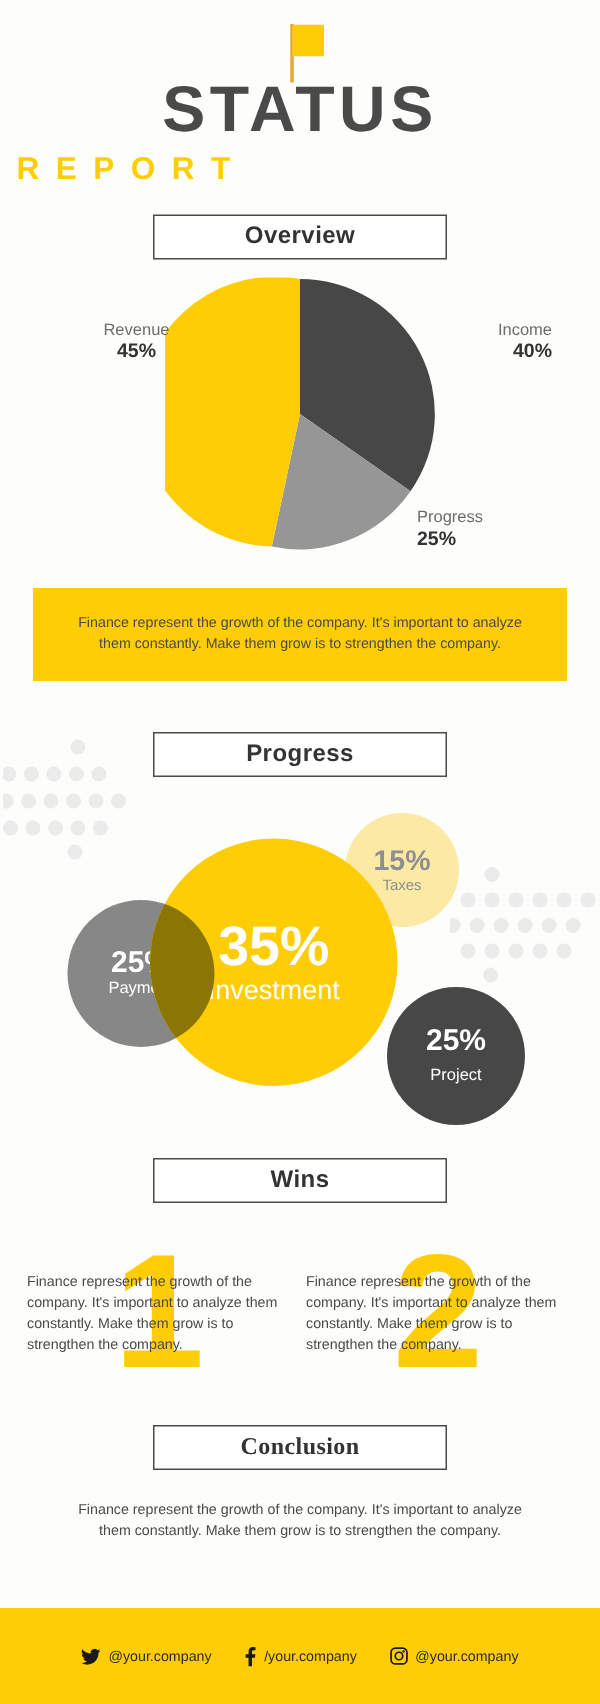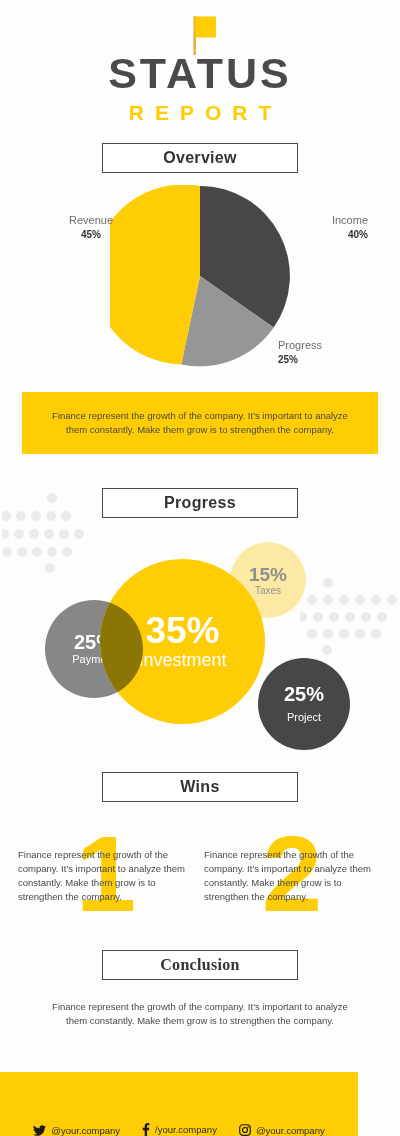--- a/index.html
+++ b/index.html
@@ -38,21 +38,21 @@
     line-height: 43px;
     font-weight: bold;
     letter-spacing: 3px;
     color: #4a4a4a;
   }
   .title-report {
     position: absolute;
     left: 0;
     top: 102px;
     width: 400px;
-    text-align: center;
+    text-align: left;
     font-size: 21px;
     line-height: 21px;
     font-weight: bold;
     letter-spacing: 11px;
     text-indent: 11px;
     color: #ffcd05;
   }
 
   
   .sec-box {
@@ -83,21 +83,21 @@
     width: 400px; height: 190px;
   }
   .pie-svg { display:block; margin: 0 auto; }
   .pie-label {
     position: absolute;
     font-size: 11px;
     color: #6d6d6d;
     line-height: 14px;
     white-space: nowrap;
   }
-  .pie-label b { color: #333333; font-size: 10px; }
+  .pie-label b { color: #333333; font-size: 13px; }
   #lbl-revenue  { left: 55px;  top: 213px; text-align: center; width: 72px; }
   #lbl-income   { left: 288px; top: 213px; text-align: right;  width: 80px; }
   #lbl-progress { left: 278px; top: 338px; text-align: left;  width: 80px; }
 
   
   .note-box {
     position: absolute;
     left: 22px;
     top: 392px;
     width: 356px;
@@ -220,25 +220,25 @@
     line-height: 14px;
     color: #4a4a4a;
     text-align: center;
   }
 
   
   .footer {
     position: absolute;
     left: 0;
     top: 1072px;
-    width: 358px;
+    width: 400px;
     height: 64px;
     background: #ffcd05;
     display: flex;
-    align-items: flex-end;
+    align-items: center;
     justify-content: center;
     gap: 22px;
   }
   .social {
     display: flex;
     align-items: center;
     gap: 5px;
     font-size: 9.5px;
     color: #2b2b2b;
     white-space: nowrap;

